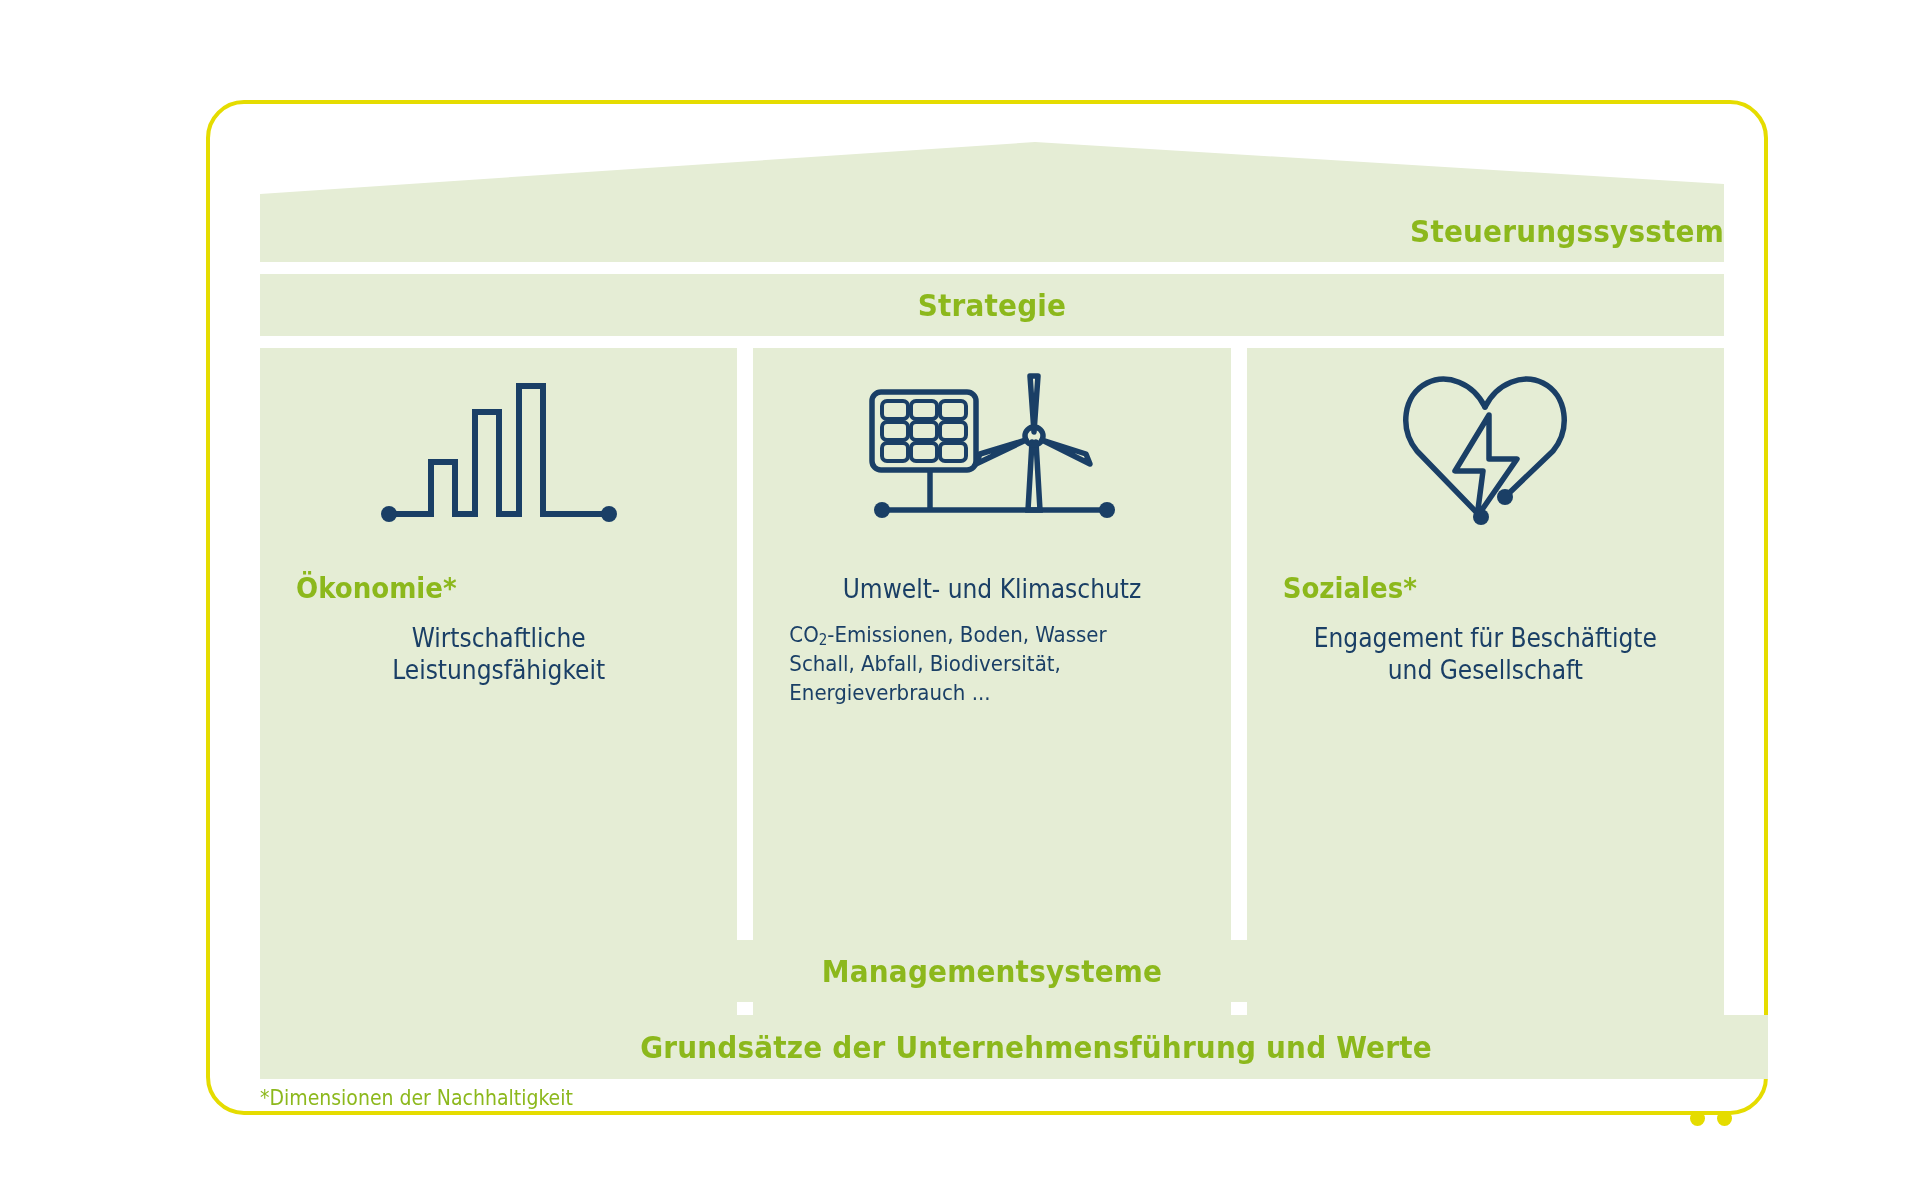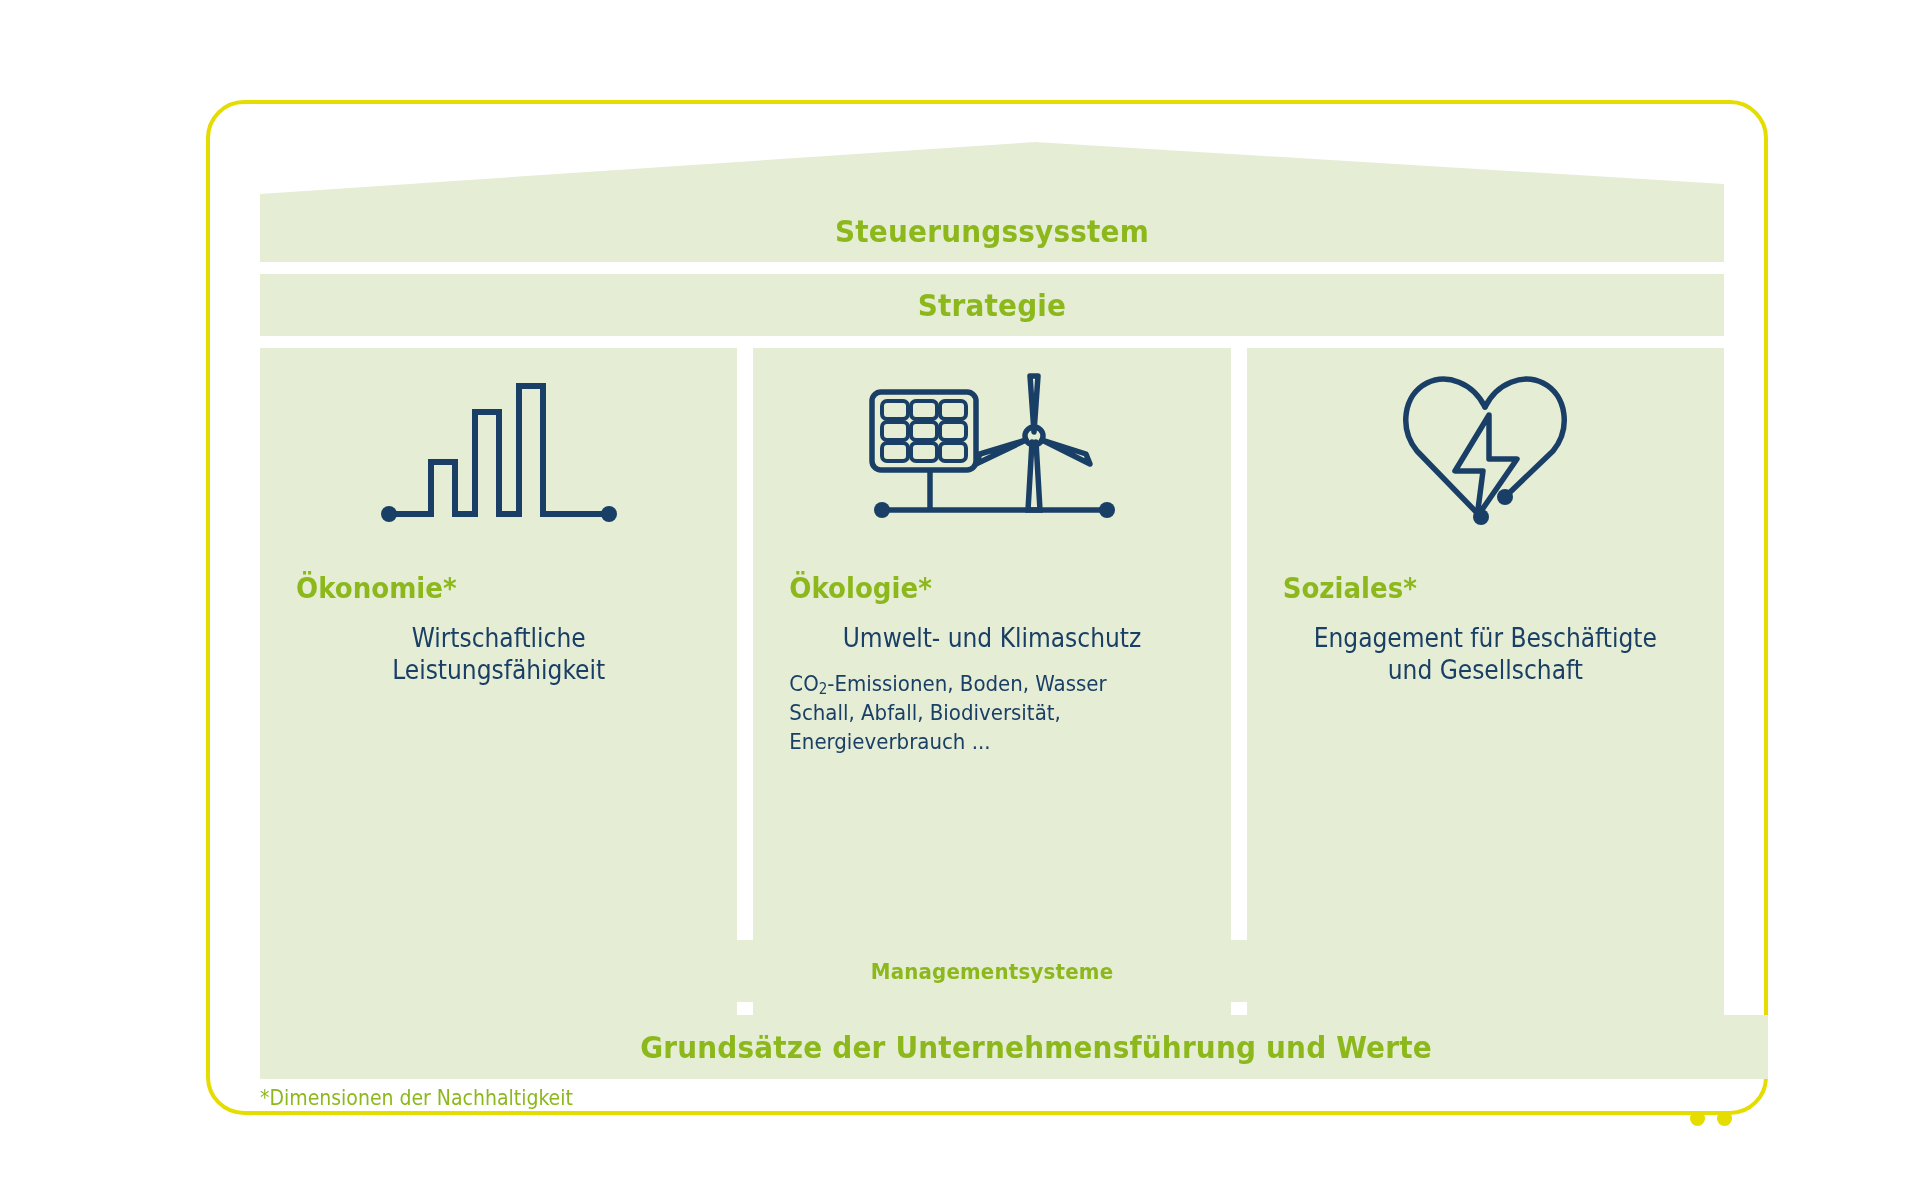--- a/index.html
+++ b/index.html
@@ -73,28 +73,28 @@
     align-items: center;
     justify-content: center;
   }
   .band-label {
     color: #8cb81c;
     font-weight: bold;
     letter-spacing: 0.2px;
     white-space: nowrap;
   }
 
-  #band-steuerung { top: 99px;  height: 63px; }
+  #band-steuerung { top: 99px;  height: 63px; justify-content: flex-end; }
   #band-strategie { top: 174px; height: 62px; }
   #band-management { top: 840px; height: 62px; }
   #band-grundsaetze { top: 915px; height: 64px; padding-left: 44px; }
 
   #band-steuerung .band-label  { font-size: 31px; }
   #band-strategie .band-label  { font-size: 31px; }
-  #band-management .band-label { font-size: 22px; }
+  #band-management .band-label { font-size: 31px; }
   #band-grundsaetze .band-label{ font-size: 31px; }
 
   
   #pillars {
     position: absolute;
     left: 0px;
     top: 248px;
     width: 1464px;
     height: 725px;
     display: flex;
@@ -233,21 +233,20 @@
               <path d="M172,62 L168,6 L176,6 Z" stroke-linejoin="round"></path>
               <path d="M164,70 L114,94 L118,84 Z" stroke-linejoin="round"></path>
               <path d="M180,70 L228,94 L224,84 Z" stroke-linejoin="round"></path>
 
               <circle cx="172" cy="66" r="9"></circle>
             </g>
             <circle cx="20" cy="140" r="8" fill="#1a3f66"></circle>
             <circle cx="245" cy="140" r="8" fill="#1a3f66"></circle>
           </svg>
         </div>
-        <div class="pillar-title">Ökologie*</div>
         <div class="pillar-sub">Umwelt- und Klimaschutz</div>
         <div class="pillar-desc"><span>CO</span><sub>2</sub><span>-Emissionen, Boden, Wasser
 Schall, Abfall, Biodiversität,
 Energieverbrauch ...</span></div>
       </div>
 
       <div class="pillar">
         <div class="icon-box">
           <svg width="200" height="170" viewBox="0 0 200 170" aria-hidden="true">
             <g fill="none" stroke="#1a3f66" stroke-width="5.5" stroke-linecap="round" stroke-linejoin="round">

